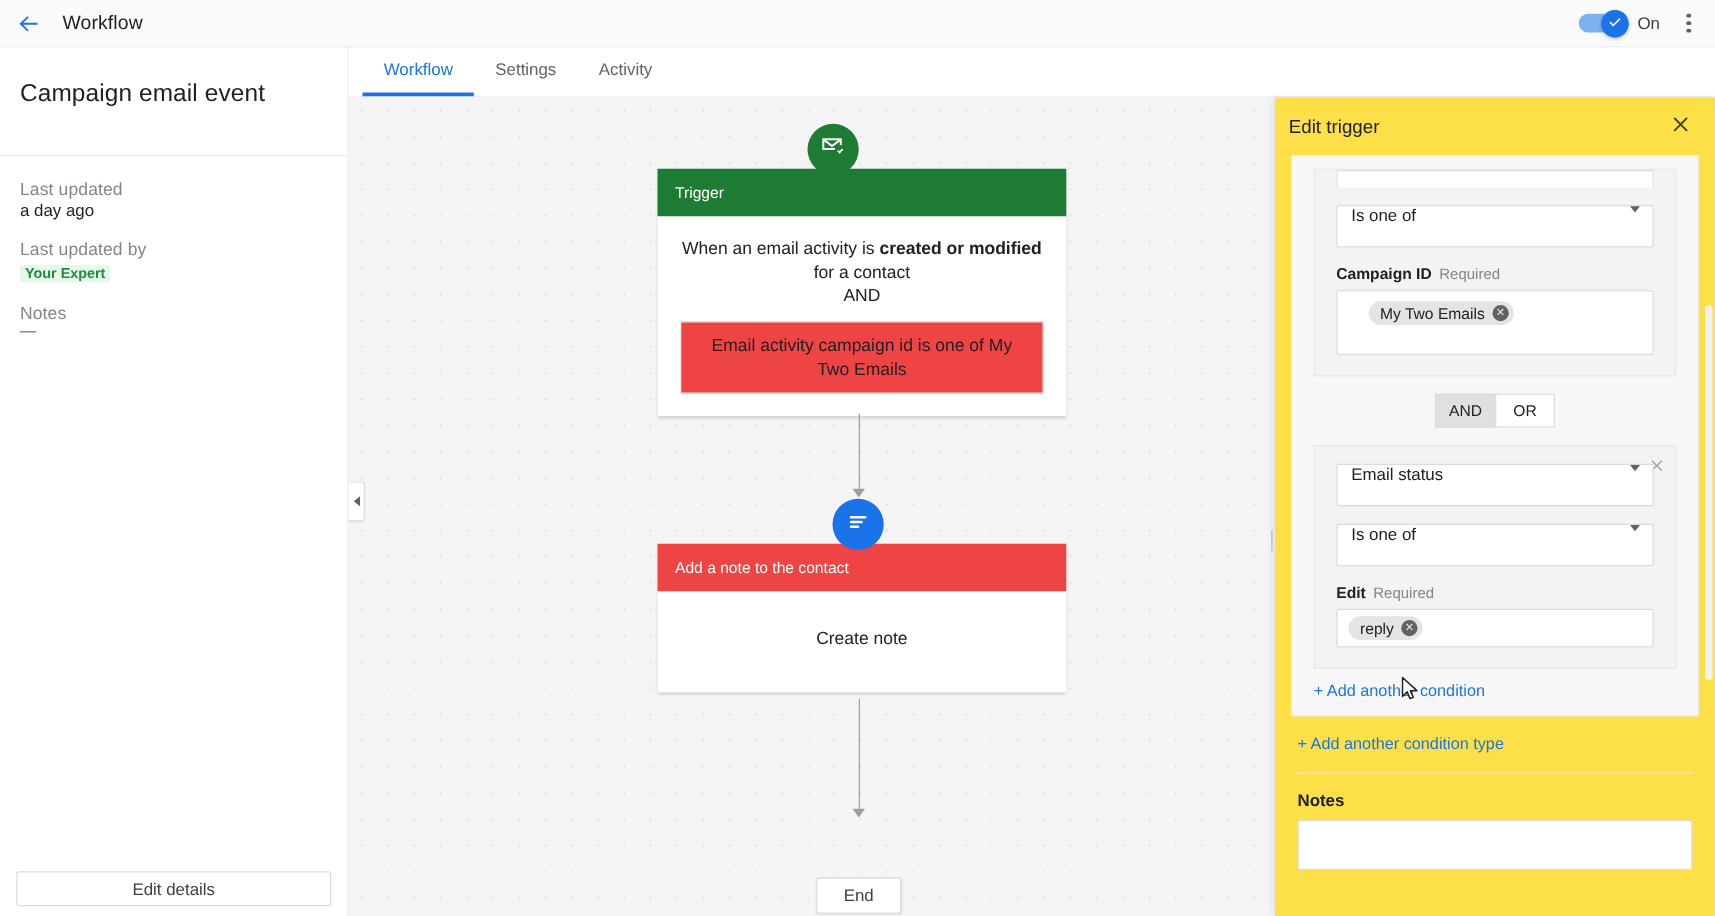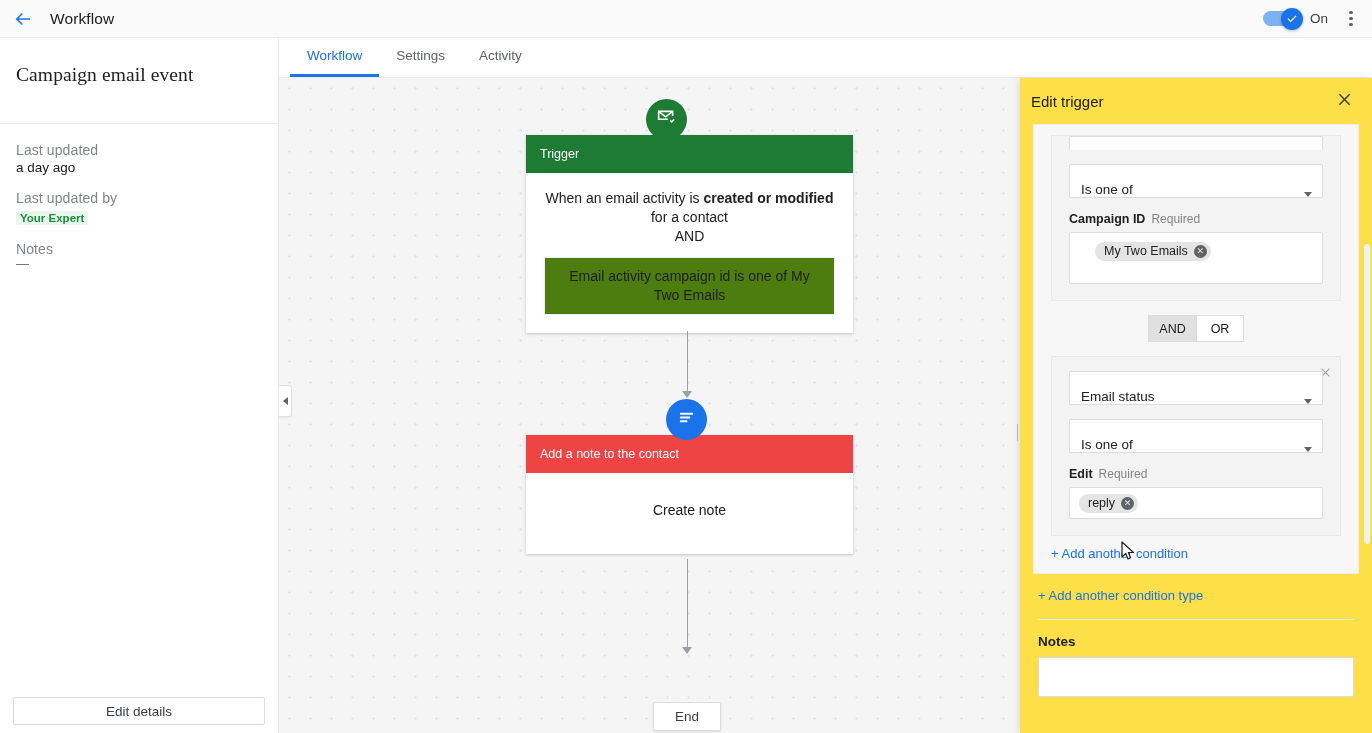--- a/index.html
+++ b/index.html
@@ -59,21 +59,21 @@
 
   
   .sidebar {
     position: absolute; left: 0; top: 38px;
     width: 279px; height: 695px;
     background: #ffffff;
     border-right: 1px solid #e8eaed;
   }
   .side-title {
     font-size: 19.5px; color: #202124;
-    padding: 26px 16px 0 16px; letter-spacing: .1px; font-family: Liberation Serif, serif;
+    padding: 26px 16px 0 16px; letter-spacing: .1px;
   }
   .side-divider {
     margin-top: 37px; height: 1px; background: #e8eaed; width: 100%;
   }
   .meta-block { padding: 18px 16px 0 16px; }
   .meta-label {
     font-size: 14px; color: #80868b; letter-spacing: .1px;
     margin-bottom: 2px;
   }
   .meta-value { font-size: 13.5px; color: #202124; }
@@ -151,21 +151,21 @@
   .node-header.green { background: #1e7b34; }
   .node-header.blue  { background: #ef4444; }
   .node-body {
     padding: 16px 18px 18px 18px;
     font-size: 14px; color: #202124; text-align: center;
     line-height: 19px;
   }
   .node-body b { font-weight: bold; }
   .node-subbox {
     margin-top: 11px;
-    background: #4d7c0f; border: 1px solid #eeeeee;
+    background: #ef4444; border: 1px solid #eeeeee;
     padding: 9px 10px; font-size: 14px; color: #202124;
     line-height: 19px;
   }
   .node-icon {
     position: absolute; width: 41px; height: 41px; border-radius: 50%;
     display: flex; align-items: center; justify-content: center;
     z-index: 3;
   }
   .node-icon.green { background: #1e7b34; }
   .node-icon.blue  { background: #1a73e8; }
@@ -233,21 +233,21 @@
   }
   .cond-x {
     position: absolute; right: 6px; top: 6px;
     width: 18px; height: 18px; cursor: pointer;
     display: flex; align-items: center; justify-content: center;
   }
   .select {
     position: relative;
     height: 34px; background: #ffffff;
     border: 1px solid #dadce0; border-radius: 2px;
-    display: flex; align-items: flex-end;
+    display: flex; align-items: flex-start;
     padding: 0 11px; font-size: 13.5px; color: #202124;
     cursor: pointer;
   }
   .select + .select { margin-top: 14px; }
   .caret {
     position: absolute; right: 10px;
     width: 0; height: 0;
     border-left: 4.5px solid transparent;
     border-right: 4.5px solid transparent;
     border-top: 5px solid #5f6368;

